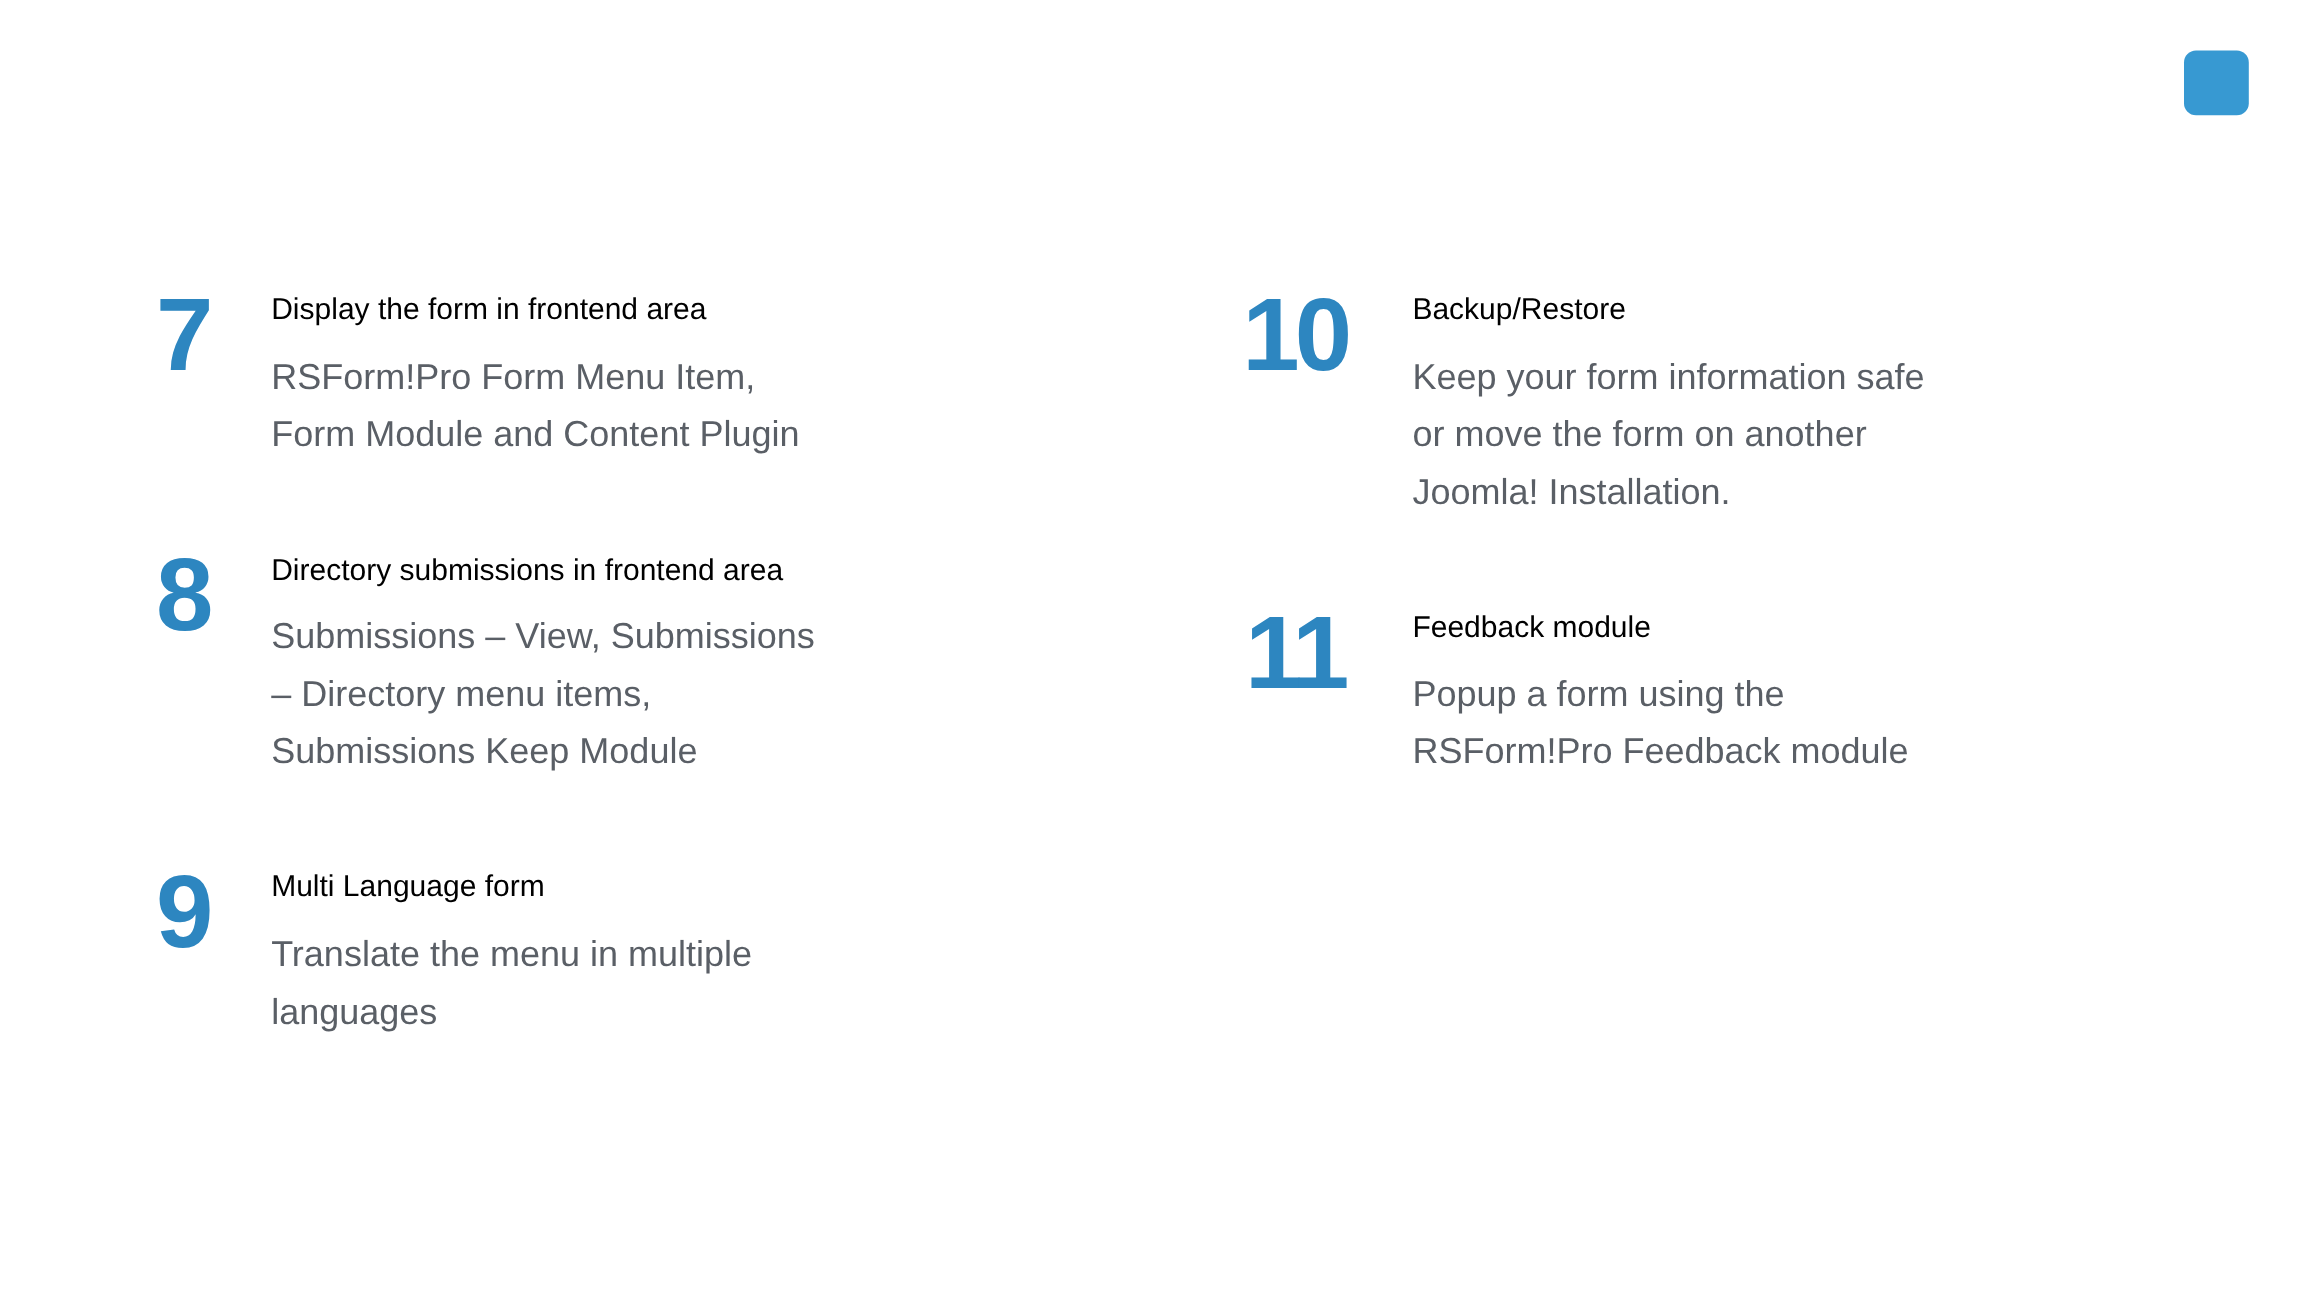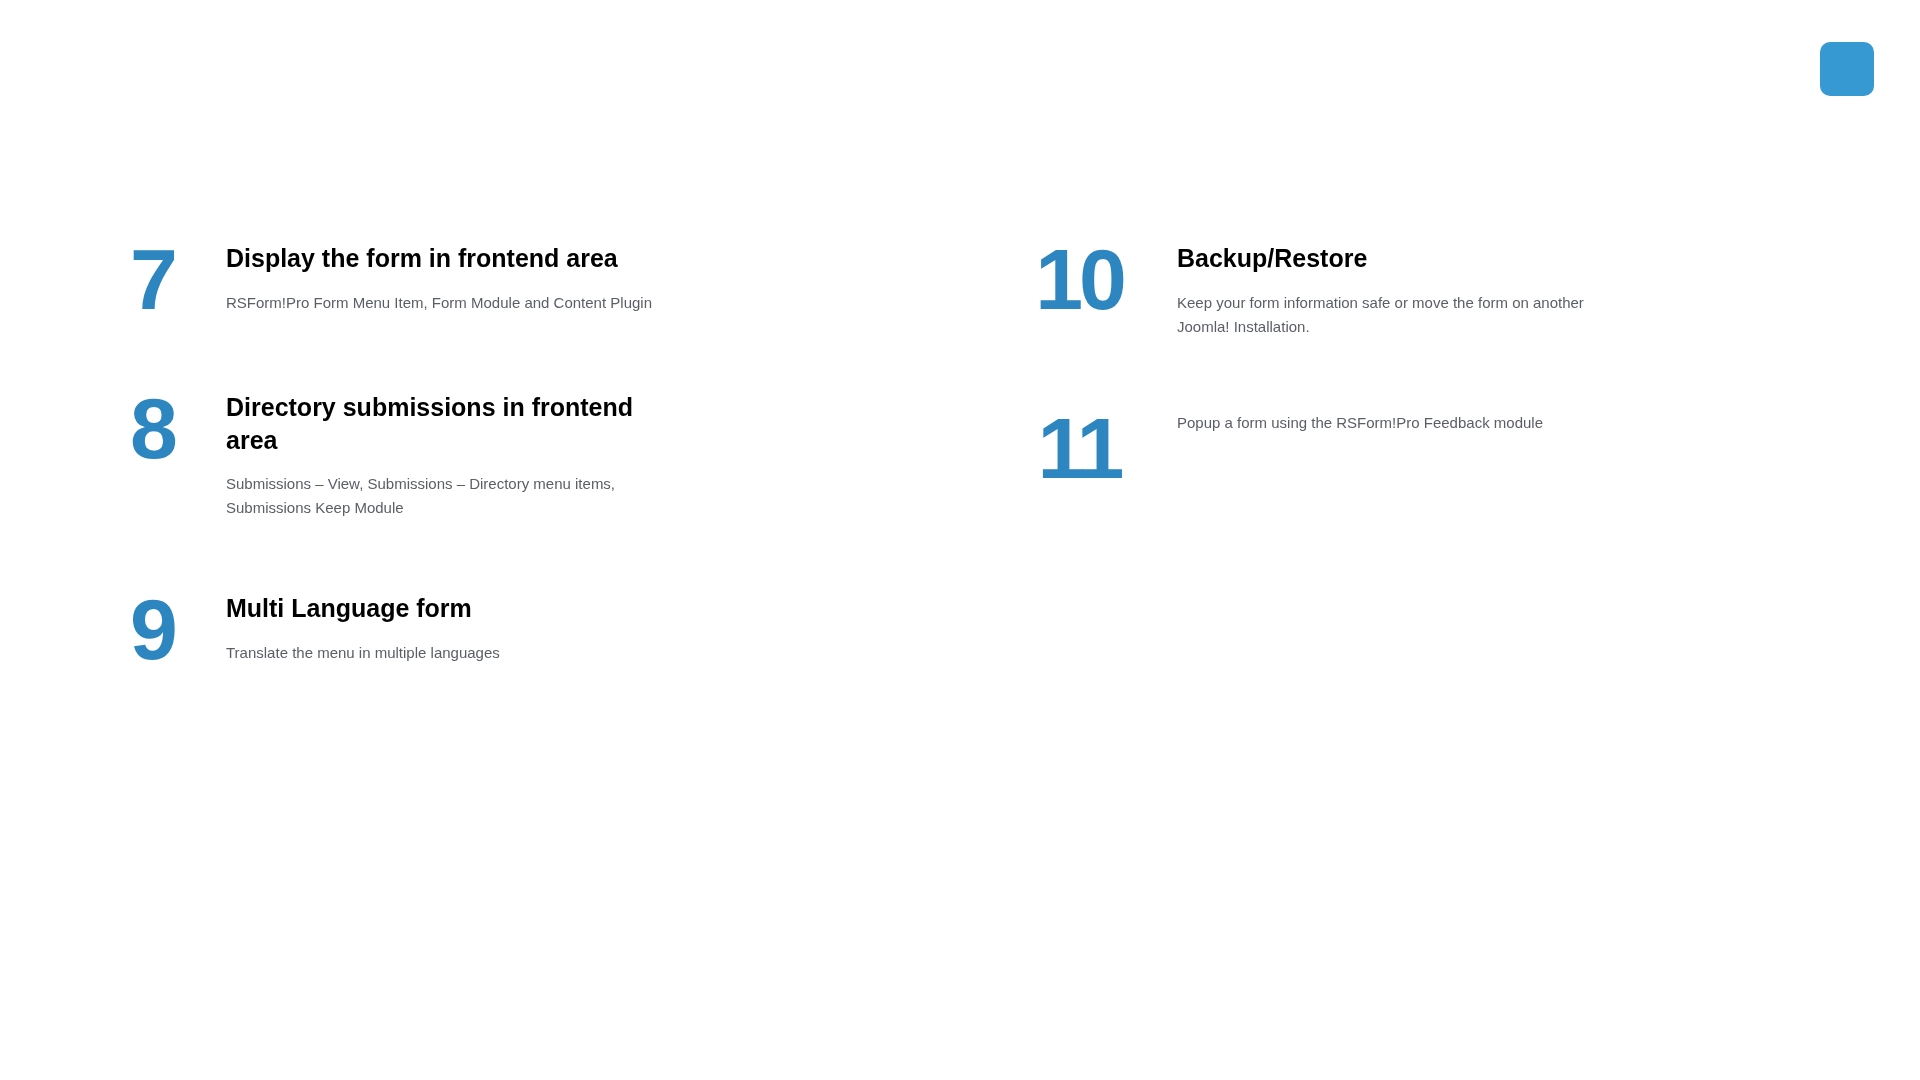--- a/index.html
+++ b/index.html
@@ -44,28 +44,28 @@
       font-weight: bold;
       font-size: 86px;
       line-height: 0.92;
       min-width: 70px;
       text-align: center;
       letter-spacing: -2px;
     }
     .num.two-digit { min-width: 120px; letter-spacing: -4px; }
     .text { padding-top: 2px; max-width: 460px; }
     .title {
-      font-weight: bold;
+      font-weight: normal;
       font-size: 25px;
       color: #000;
       margin-bottom: 16px;
       line-height: 1.3;
     }
     .desc {
-      font-size: 15px;
+      font-size: 30px;
       color: #5a5f66;
       line-height: 1.6;
     }
   </style>
 </head>
 <body>
 
 <div class="decor"></div>
 
 <div class="columns">
@@ -97,17 +97,18 @@
     <div class="item">
       <div class="num two-digit">10</div>
       <div class="text">
         <div class="title">Backup/Restore</div>
         <div class="desc">Keep your form information safe or move the form on another Joomla! Installation.</div>
       </div>
     </div>
     <div class="item">
       <div class="num two-digit">11</div>
       <div class="text">
+        <div class="title">Feedback module</div>
         <div class="desc">Popup a form using the RSForm!Pro Feedback module</div>
       </div>
     </div>
   </div>
 </div>
 
 </body></html>

